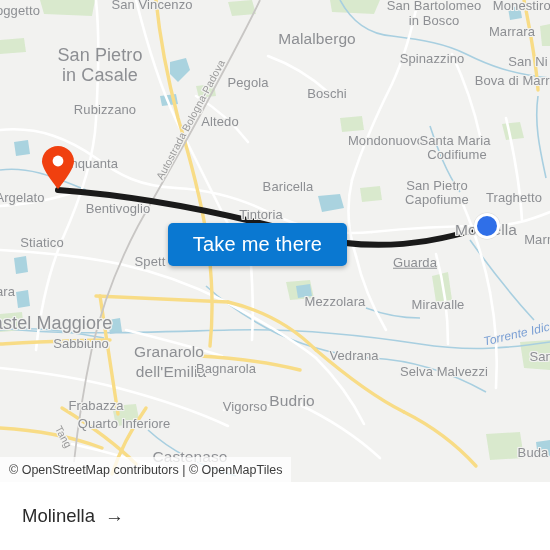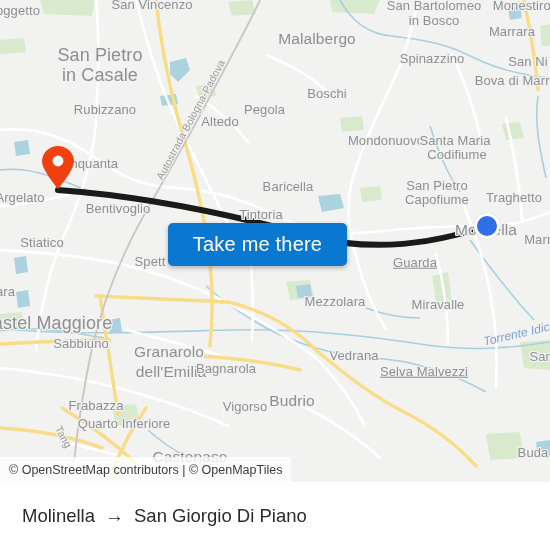--- a/index.html
+++ b/index.html
@@ -234,21 +234,21 @@
         <div class="lbl s3" style="left: 317px; top: 39px;">Malalbergo</div>
         <div class="lbl s2" style="left: 434px; top: 6px;">San Bartolomeo</div>
         <div class="lbl s2" style="left: 434px; top: 21px;">in Bosco</div>
         <div class="lbl s2" style="left: 527px; top: 6px;">Monestirolo</div>
         <div class="lbl s2" style="left: 512px; top: 32px;">Marrara</div>
         <div class="lbl s4" style="left: 100px; top: 55px;">San Pietro</div>
         <div class="lbl s4" style="left: 100px; top: 75px;">in Casale</div>
         <div class="lbl s2" style="left: 432px; top: 59px;">Spinazzino</div>
         <div class="lbl s2" style="left: 528px; top: 62px;">San Ni</div>
         <div class="lbl s2" style="left: 518px; top: 81px;">Bova di Marrar</div>
-        <div class="lbl s2" style="left: 248px; top: 110px; padding-left: 33px;">Pegola</div>
+        <div class="lbl s2" style="left: 248px; top: 83px;">Pegola</div>
         <div class="lbl s2" style="left: 327px; top: 94px;">Boschi</div>
         <div class="lbl s2" style="left: 105px; top: 110px;">Rubizzano</div>
         <div class="lbl s2" style="left: 386px; top: 141px;">Mondonuovo</div>
         <div class="lbl s2" style="left: 455px; top: 141px;">Santa Maria</div>
         <div class="lbl s2" style="left: 457px; top: 155px;">Codifiume</div>
         <div class="lbl s2" style="left: 220px; top: 122px;">Altedo</div>
         <div class="lbl s2" style="left: 88px; top: 164px;">Cinquanta</div>
         <div class="lbl s2" style="left: 288px; top: 187px;">Baricella</div>
         <div class="lbl s2" style="left: 437px; top: 186px;">San Pietro</div>
         <div class="lbl s2" style="left: 437px; top: 200px;">Capofiume</div>
@@ -262,21 +262,21 @@
         <div class="lbl s2" style="left: 150px; top: 262px;">Spett</div>
         <div class="lbl s2" style="left: 415px; top: 263px; text-decoration: underline;">Guarda</div>
         <div class="lbl s2" style="left: 335px; top: 302px;">Mezzolara</div>
         <div class="lbl s2" style="left: 438px; top: 305px;">Miravalle</div>
         <div class="lbl s2" style="left: 4px; top: 292px;">lara</div>
         <div class="lbl s4" style="left: 46px; top: 323px;">Castel Maggiore</div>
         <div class="lbl s2" style="left: 81px; top: 344px;">Sabbiuno</div>
         <div class="lbl s3" style="left: 169px; top: 352px;">Granarolo</div>
         <div class="lbl s3" style="left: 171px; top: 372px;">dell'Emilia</div>
         <div class="lbl s2" style="left: 354px; top: 356px;">Vedrana</div>
-        <div class="lbl s2" style="left: 424px; top: 372px; text-decoration: underline;">Selva Malvezzi</div>
+        <div class="lbl s2" style="left: 444px; top: 372px;">Selva Malvezzi</div>
         <div class="lbl s2" style="left: 543px; top: 357px;">Sant</div>
         <div class="lbl s2" style="left: 226px; top: 369px;">Bagnarola</div>
         <div class="lbl s2" style="left: 96px; top: 406px; text-align: center;">Frabazza</div>
         <div class="lbl s2" style="left: 245px; top: 407px;">Vigorso</div>
         <div class="lbl s3" style="left: 292px; top: 401px;">Budrio</div>
         <div class="lbl s2" style="left: 124px; top: 424px;">Quarto Inferiore</div>
         <div class="lbl s2" style="left: 533px; top: 453px;">Buda</div>
         <div class="lbl s3" style="left: 190px; top: 457px;">Castenaso</div>
         <div class="lbl s2" style="left: 135px; top: 487px;">Villanova di</div>
         <div class="lbl water" style="left: 520px; top: 334px; transform: translate(-50%, -50%) rotate(-13deg);">Torrente Idice</div>
@@ -295,17 +295,16 @@
 
     <button class="cta">Take me there</button>
 
     <div class="attrib">© OpenStreetMap contributors | © OpenMapTiles</div>
   </div>
 
   <div class="footer">
     <div class="route">
       <span>Molinella</span>
       <span class="arrow">→</span>
-      <span>San Giorgio Di Piano</span>
     </div>
   </div>
 
 </div>
 
 </body></html>

